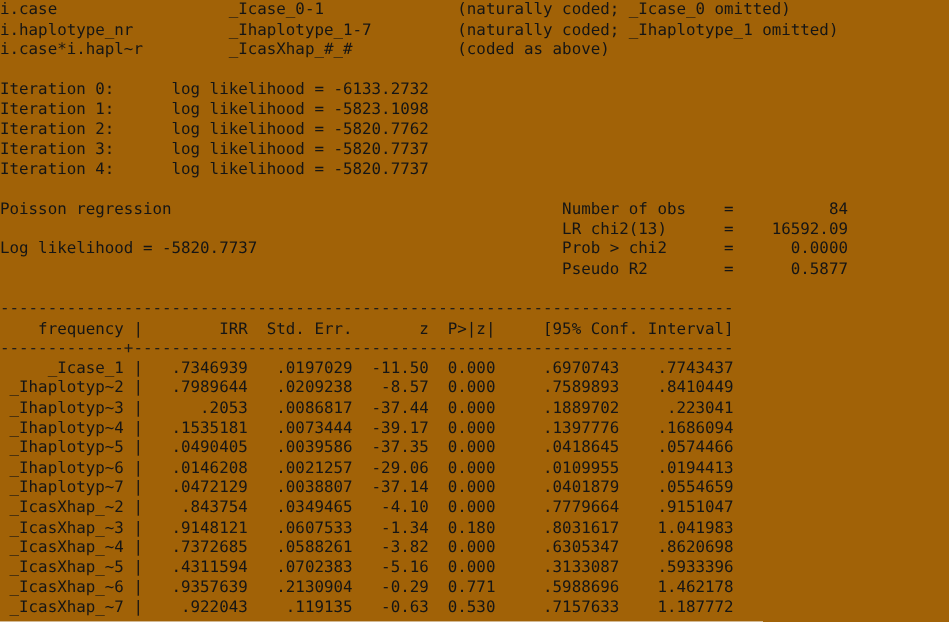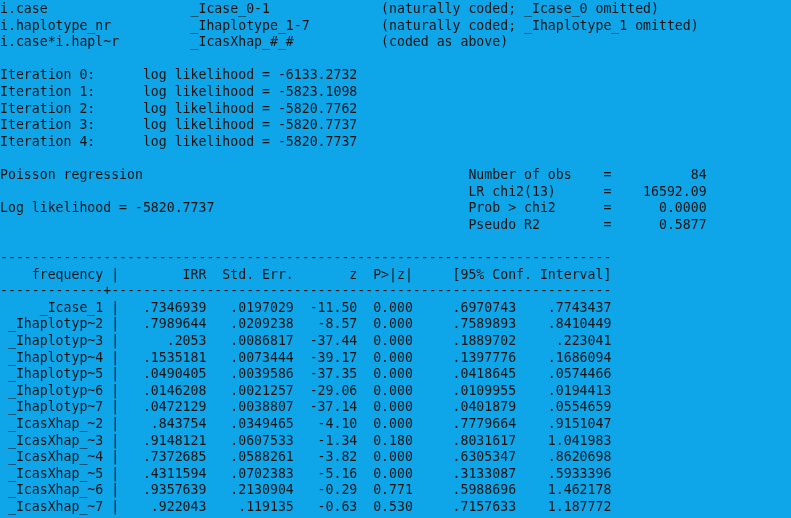--- a/index.html
+++ b/index.html
@@ -12,21 +12,21 @@
     width: 791px;
     height: 518px;
     overflow: hidden;
     font-family: "DejaVu Sans Mono", "Liberation Mono", monospace;
     color: #151515;
   }
   #console {
     position: relative;
     width: 791px;
     height: 518px;
-    background: #0ea5e9;
+    background: #a16207;
     font-size: 13.2px;
     line-height: 16.6px;
     letter-spacing: 0px;
     white-space: pre;
     padding: 0;
   }
   .line {
     position: absolute;
     left: 0;
     white-space: pre;

